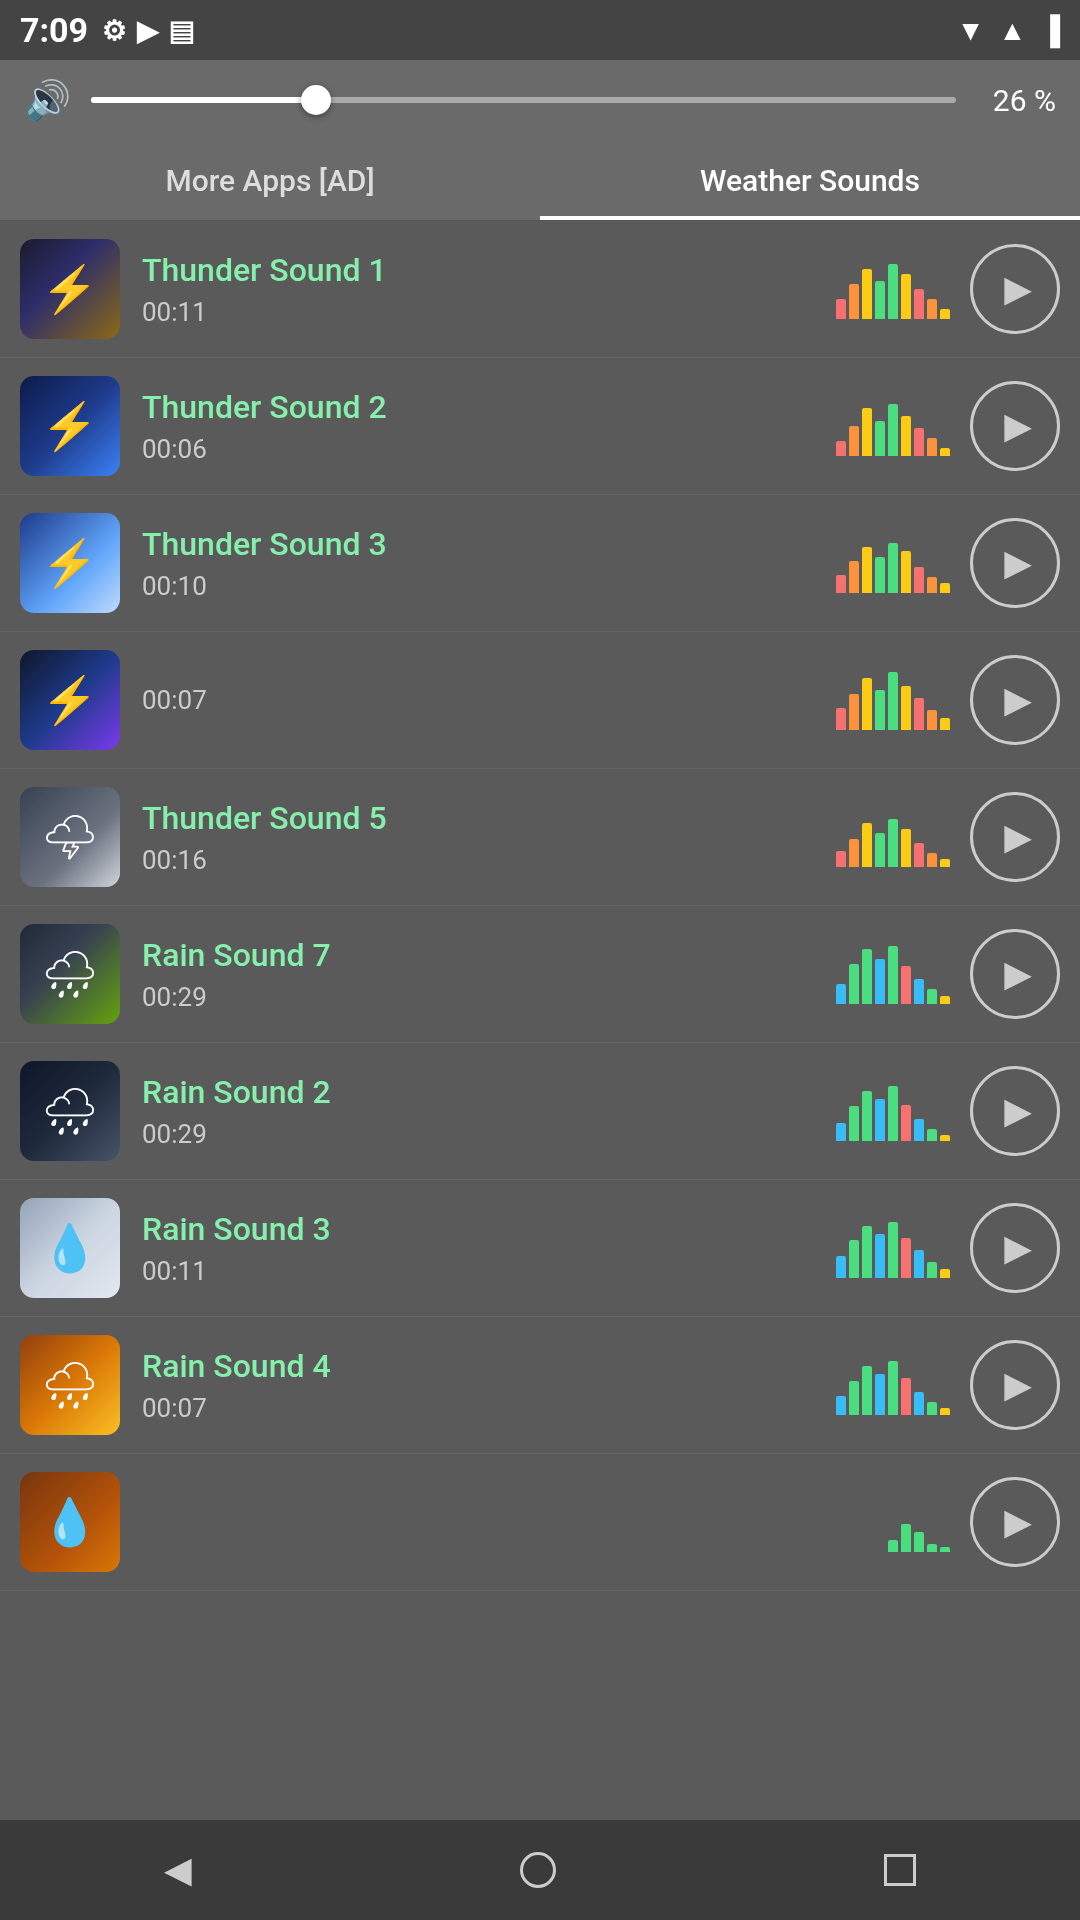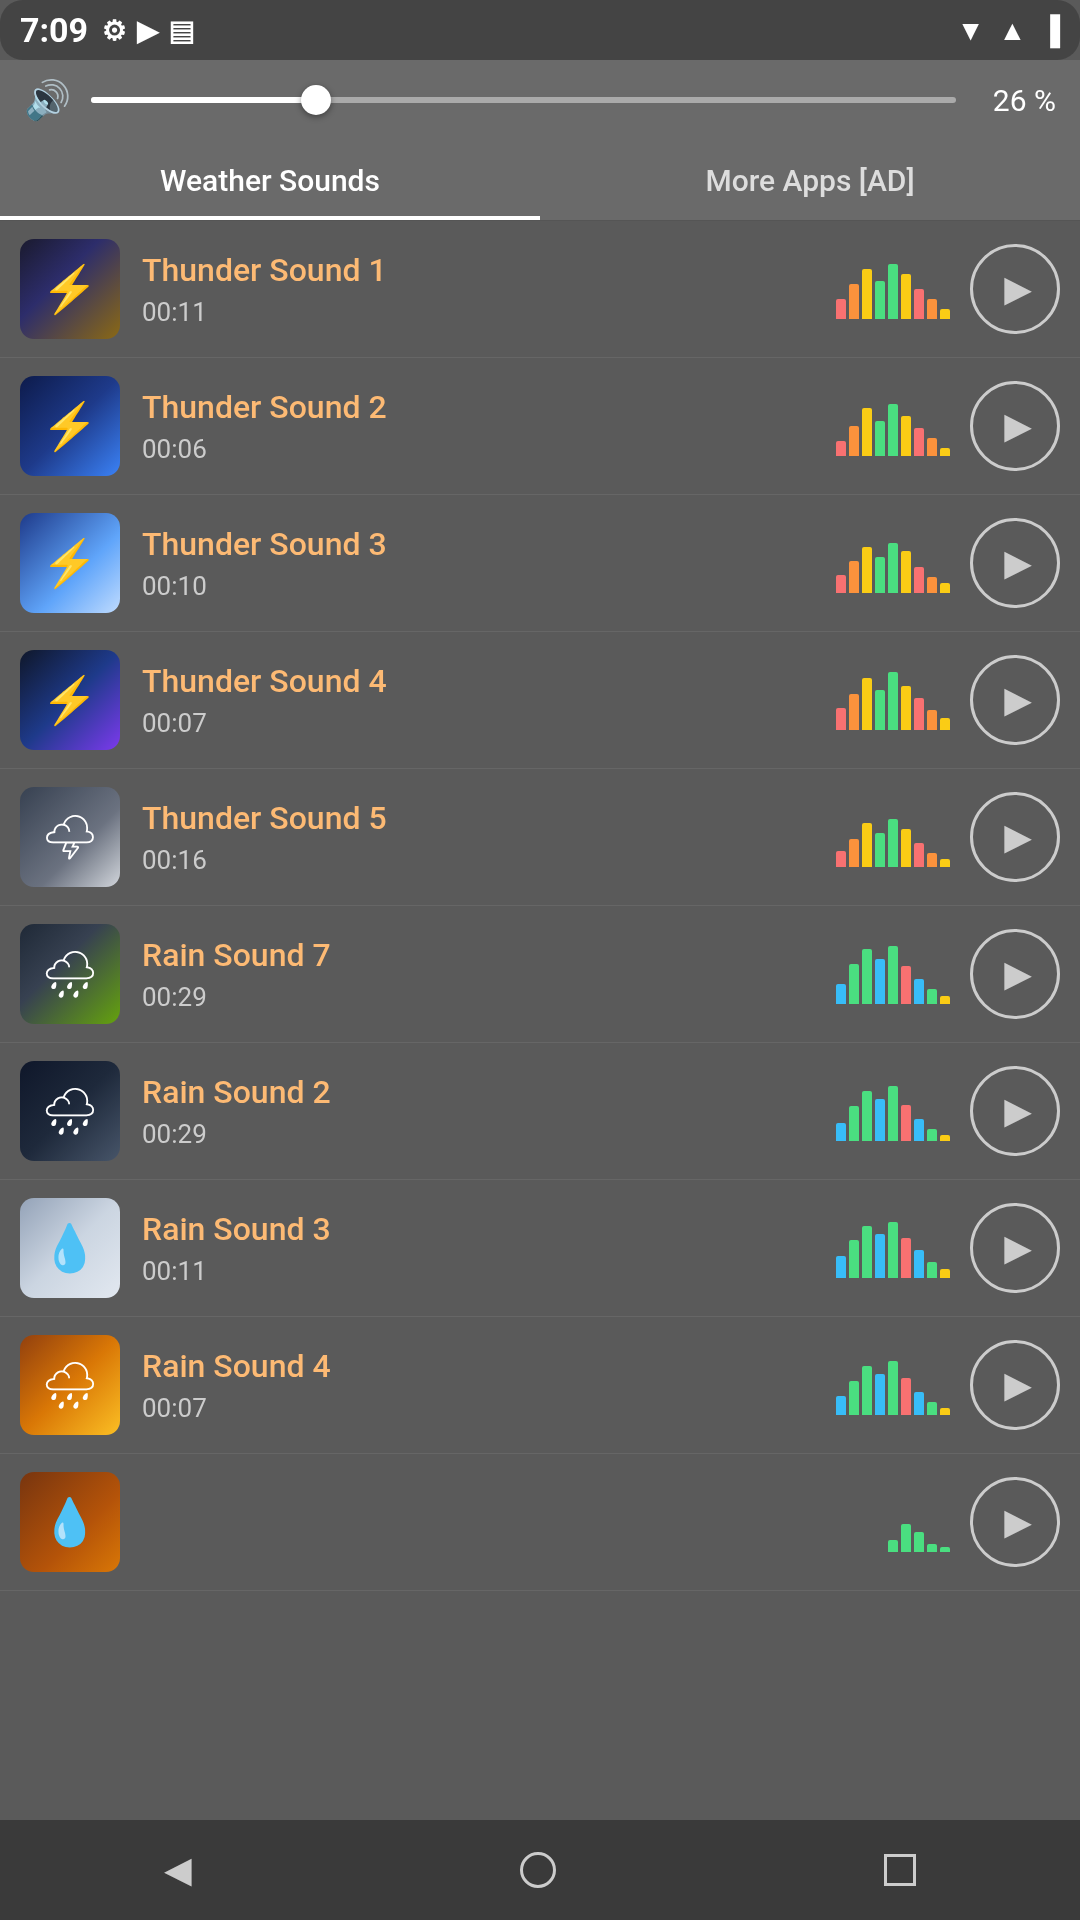--- a/index.html
+++ b/index.html
@@ -15,21 +15,20 @@
     }
 
     
     .status-bar {
       background: #444;
       height: 60px;
       display: flex;
       align-items: center;
       justify-content: space-between;
       padding: 0 20px;
-      border-radius: 23px;
     }
     .status-left {
       display: flex;
       align-items: center;
       gap: 14px;
       font-size: 32px;
       font-weight: bold;
     }
     .status-time { font-size: 34px; font-weight: bold; }
     .status-icons { display: flex; align-items: center; gap: 10px; }
@@ -164,21 +163,21 @@
 
     .sound-info {
       flex: 1;
       display: flex;
       flex-direction: column;
       gap: 8px;
     }
     .sound-name {
       font-size: 32px;
       font-weight: 500;
-      color: #fdba74;
+      color: #86efac;
     }
     .sound-duration {
       font-size: 26px;
       color: #ccc;
     }
 
     
     .eq-bars {
       display: flex;
       align-items: flex-end;
@@ -264,25 +263,25 @@
 <div class="volume-bar">
   <span class="volume-icon">🔊</span>
   <div class="volume-slider-track">
     <div class="volume-slider-fill"></div>
     <div class="volume-slider-thumb"></div>
   </div>
   <span class="volume-percent">26 %</span>
 </div>
 
 <div class="tabs">
+  <div class="tab">
+    <span>More Apps [AD]</span>
+  </div>
   <div class="tab active">
     <span>Weather Sounds</span>
-  </div>
-  <div class="tab">
-    <span>More Apps [AD]</span>
   </div>
 </div>
 
 <div class="sound-list" id="sound-list-container">
 <div class="sound-item">
     <div class="sound-thumbnail thumb-thunder1">
       <div class="thumb-inner">⚡</div>
     </div>
     <div class="sound-info">
       <span class="sound-name">Thunder Sound 1</span>
@@ -347,21 +346,20 @@
     </div>
     <div class="play-btn">
       <span class="play-btn-icon">▶</span>
     </div>
   </div>
     <div class="sound-item">
     <div class="sound-thumbnail thumb-thunder4">
       <div class="thumb-inner">⚡</div>
     </div>
     <div class="sound-info">
-      <span class="sound-name">Thunder Sound 4</span>
       <span class="sound-duration">00:07</span>
     </div>
     <div class="eq-bars">
       <div class="eq-bar" style="height:22px;background:#f87171;"></div>
         <div class="eq-bar" style="height:36px;background:#fb923c;"></div>
         <div class="eq-bar" style="height:52px;background:#facc15;"></div>
         <div class="eq-bar" style="height:40px;background:#4ade80;"></div>
         <div class="eq-bar" style="height:58px;background:#4ade80;"></div>
         <div class="eq-bar" style="height:44px;background:#facc15;"></div>
         <div class="eq-bar" style="height:32px;background:#f87171;"></div>

